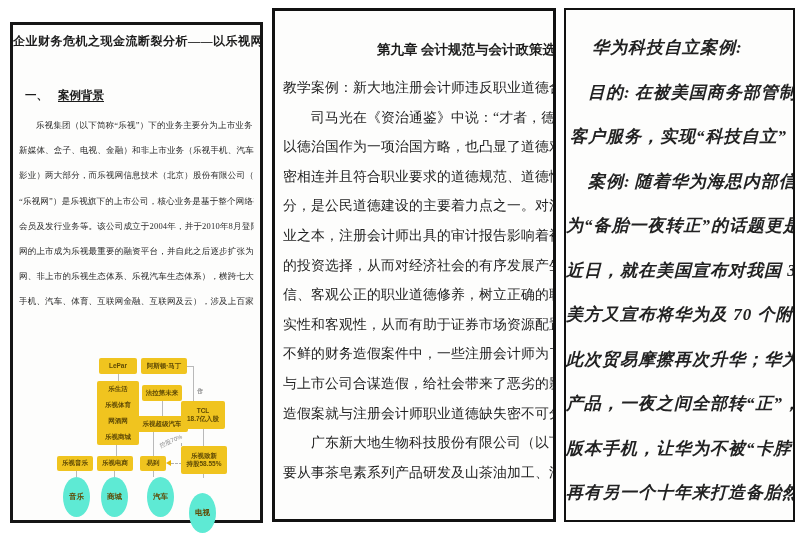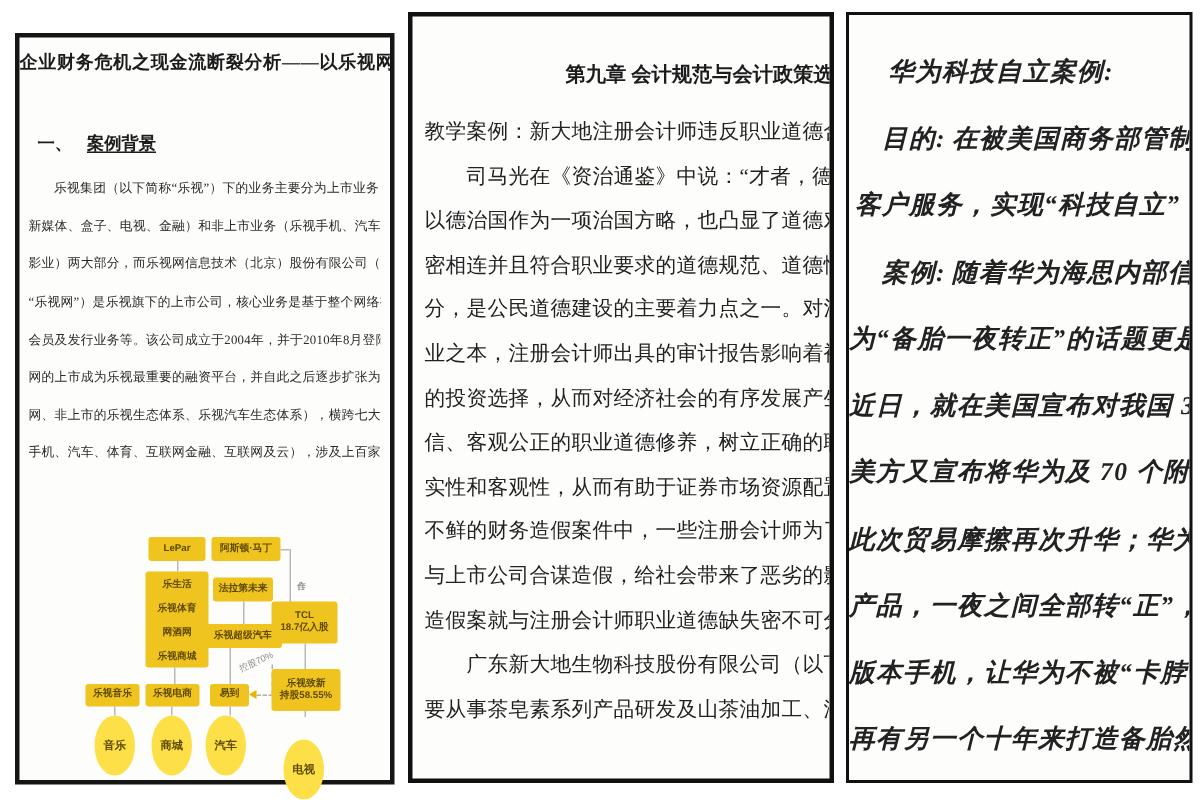--- a/index.html
+++ b/index.html
@@ -18,21 +18,21 @@
   .lp-body .ind{padding-left:17px;}
 
   
   .diagram{position:absolute;left:0;top:330px;width:247px;height:165px;font-family:"Liberation Sans","DejaVu Sans",sans-serif;}
   .dbox{position:absolute;background:#f0c41f;color:#5f4a05;font-size:6.5px;font-weight:bold;
         display:flex;align-items:center;justify-content:center;text-align:center;border-radius:2px;
         white-space:nowrap;overflow:hidden;line-height:1.25;}
   .dbox.two{flex-direction:column;}
   .dstack{position:absolute;background:#f0c41f;border-radius:2px;display:flex;flex-direction:column;justify-content:space-around;}
   .dstack .srow{color:#5f4a05;font-size:6.5px;font-weight:bold;text-align:center;white-space:nowrap;overflow:hidden;}
-  .doval{position:absolute;background:#fde047;border-radius:50%;color:#5f4a05;font-size:7.5px;font-weight:bold;
+  .doval{position:absolute;background:#5eead4;border-radius:50%;color:#5f4a05;font-size:7.5px;font-weight:bold;
          display:flex;align-items:center;justify-content:center;white-space:nowrap;font-family:Liberation Serif, serif;}
   .vl,.hl{position:absolute;background:#b9b9b9;}
   .vl{width:1px;}
   .hl{height:1px;}
   .dash{position:absolute;border-top:1px dashed #b0b0b0;}
   .dashv{position:absolute;border-left:1px dashed #b0b0b0;}
   .dlabel{position:absolute;color:#8a8a8a;font-size:6px;white-space:nowrap;}
   .dlabel.vert{writing-mode:vertical-rl;}
   .arrowhead{position:absolute;width:0;height:0;border-top:3px solid transparent;border-bottom:3px solid transparent;border-right:5px solid #e8b400;}
 
@@ -110,21 +110,21 @@
       </div>
       <div class="vl" style="left:190px;top:74px;height:17px;"></div>
       <div class="dbox two" style="left:168px;top:91px;width:46px;height:28px;">
         <span>乐视致新</span>
         <span>持股58.55%</span>
       </div>
       <div class="vl" style="left:190px;top:119px;height:4px;"></div>
 
       <div class="doval" style="left:50px;top:122px;width:27px;height:40px;">音乐</div>
       <div class="doval" style="left:88px;top:122px;width:27px;height:40px;">商城</div>
-      <div class="doval" style="left:124px;top:122px;width:27px;height:40px;">汽车</div>
+      <div class="doval" style="left:134px;top:122px;width:27px;height:40px;">汽车</div>
       <div class="doval" style="left:176px;top:138px;width:27px;height:40px;">电视</div>
     </div>
   </div>
 
   <div class="page page-mid">
     <div class="mp-title">第九章 会计规范与会计政策选择</div>
     <div class="mp-body">
       <div class="ml">教学案例：新大地注册会计师违反职业道德合谋造假</div>
       <div class="ml ind">司马光在《资治通鉴》中说：“才者，德之资也；德者，才</div>
       <div class="ml">以德治国作为一项治国方略，也凸显了道德对于社会的重要性</div>

